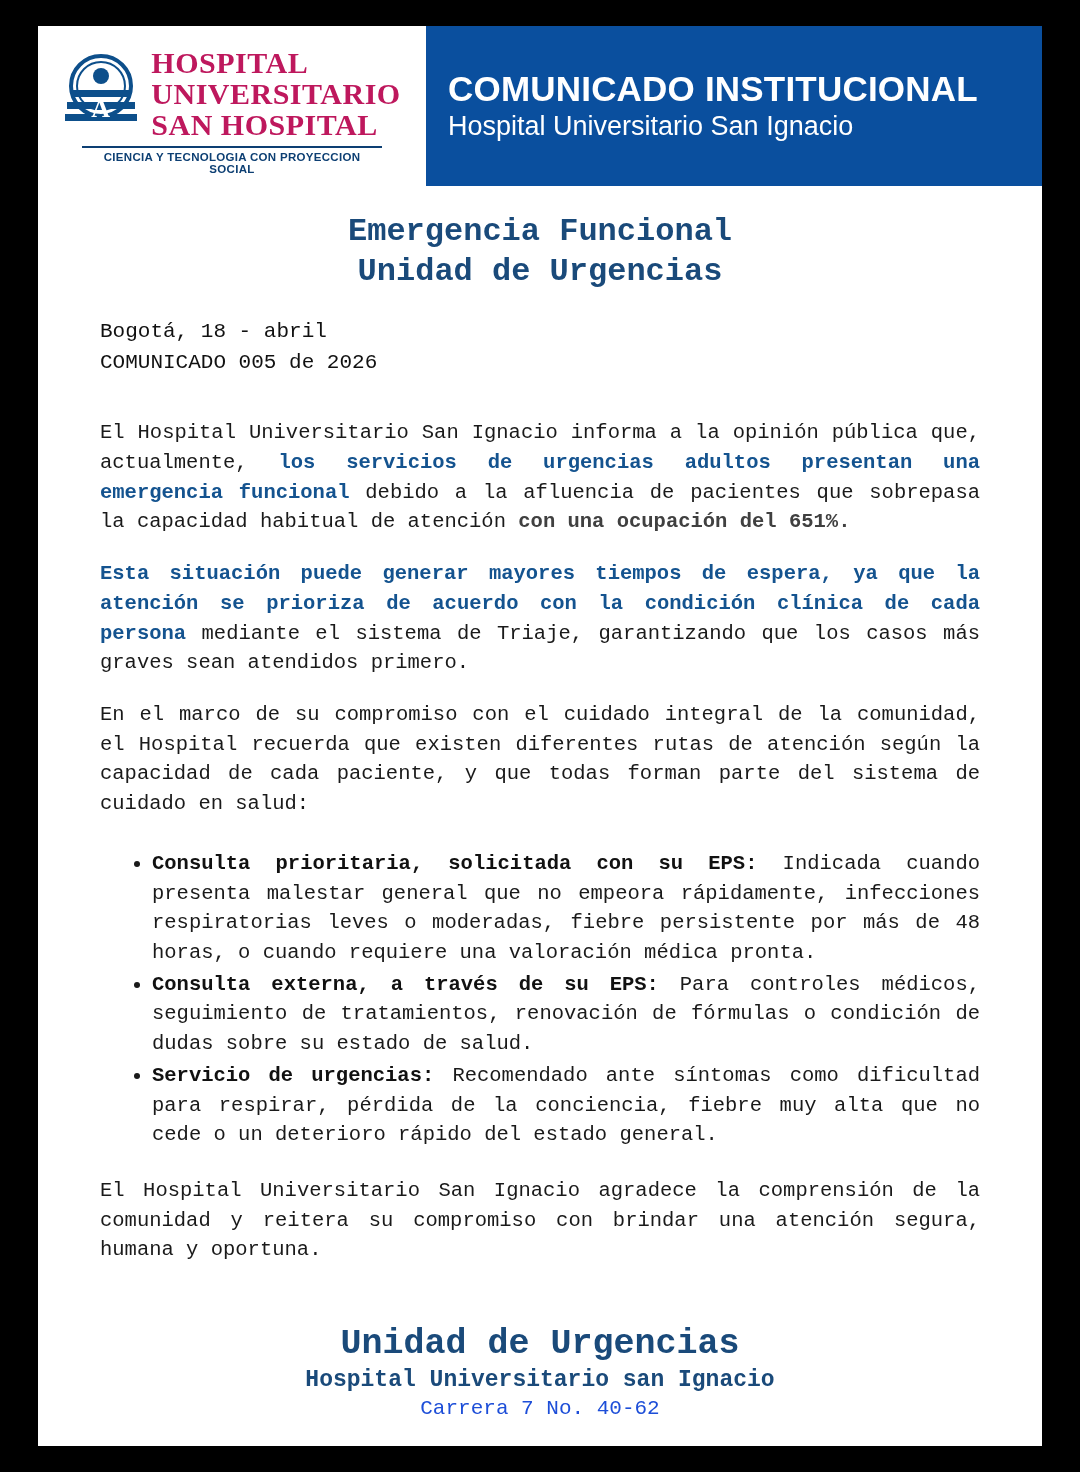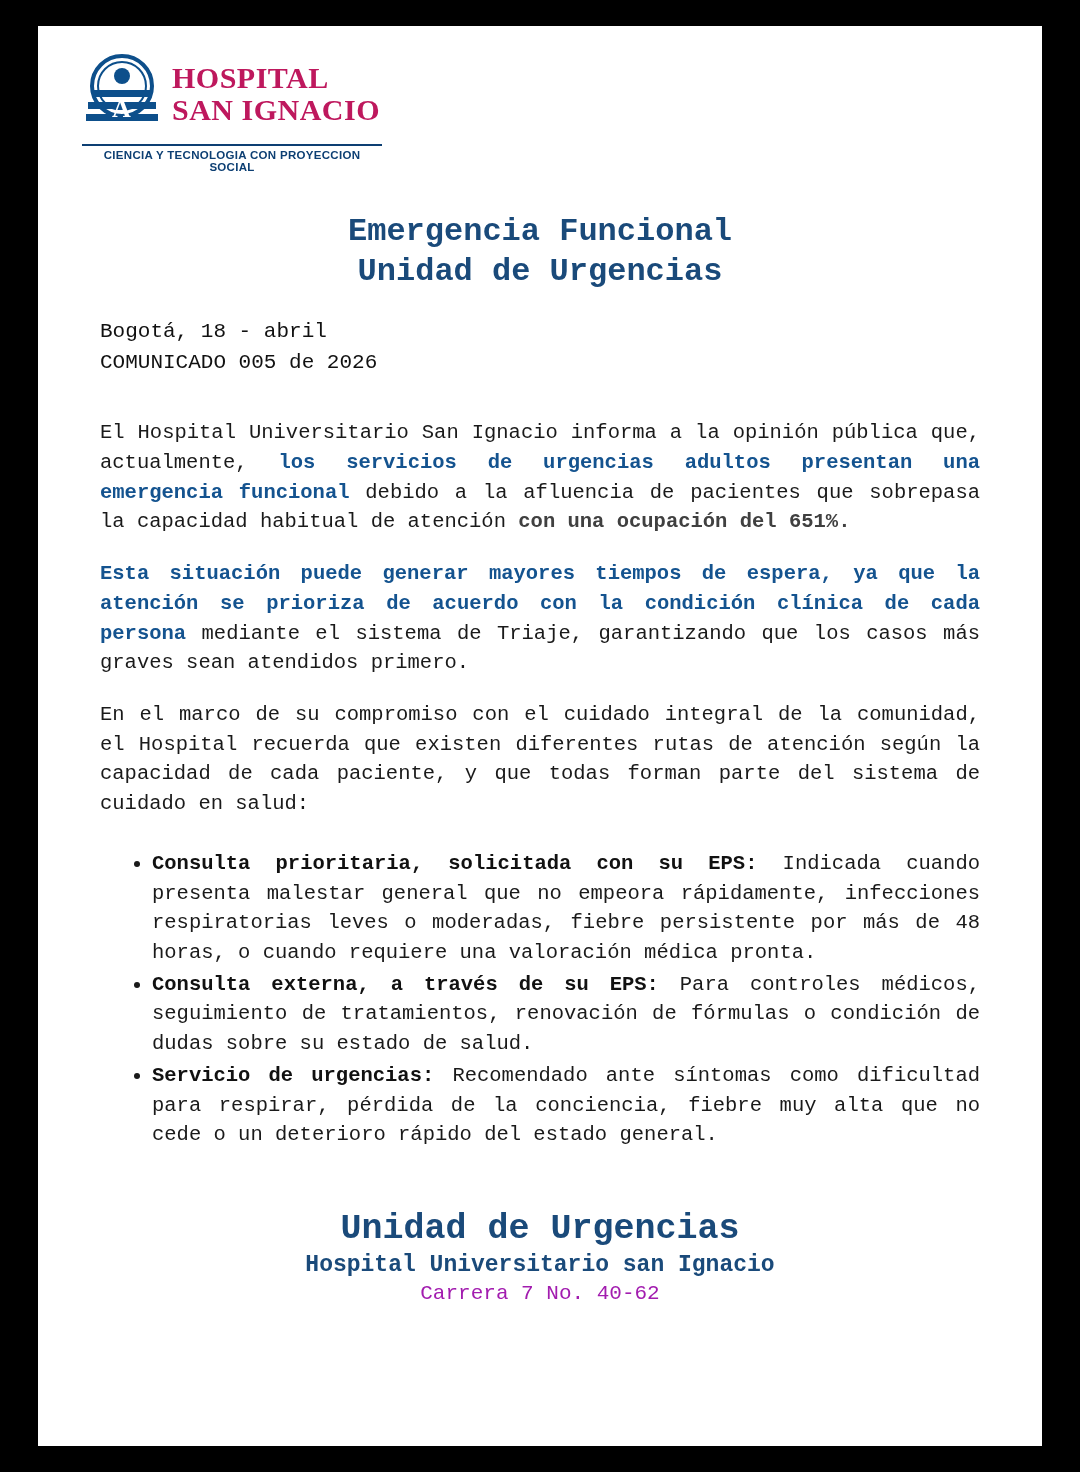--- a/index.html
+++ b/index.html
@@ -210,21 +210,21 @@
     font-weight: bold;
     line-height: 1.2;
   }
   .footer-sub {
     color: #1a4a7a;
     font-size: 23px;
     font-weight: bold;
     margin-top: 2px;
   }
   .footer-addr {
-    color: #a21caf;
+    color: #1d4ed8;
     font-size: 21px;
     margin-top: 4px;
   }
 </style>
 </head>
 <body>
 
 <div class="page">
 
   <div class="header">
@@ -236,27 +236,32 @@
             <div class="ring"></div>
             <div class="ring2"></div>
             <div class="figure"></div>
             <div class="bar b1"></div>
             <div class="bar b2"></div>
             <div class="bar b3"></div>
             <div class="letterA">A</div>
           </div>
           <div class="logo-text">
             <div class="l1">HOSPITAL</div>
-            <div class="l3">SAN IGNACIO</div>
+            <div class="l2">UNIVERSITARIO</div>
+            <div class="l3">SAN HOSPITAL</div>
           </div>
         </div>
         <div class="logo-tagline">CIENCIA Y  TECNOLOGIA CON PROYECCION SOCIAL</div>
       </div>
     </div>
 
+    <div class="header-banner">
+      <div class="banner-title">COMUNICADO  INSTITUCIONAL</div>
+      <div class="banner-sub">Hospital Universitario San Ignacio</div>
+    </div>
   </div>
 
   <div class="content">
 
     <div class="doc-title">
       <div>Emergencia Funcional</div>
       <div>Unidad de Urgencias</div>
     </div>
 
     <div class="meta">
@@ -269,20 +274,21 @@
     <p class="para"><span class="hl">Esta situación puede generar mayores tiempos de espera, ya que la atención se prioriza de acuerdo con la condición clínica de cada persona</span><span> mediante el sistema de Triaje, garantizando que los casos más graves sean atendidos primero.</span></p>
 
     <p class="para">En el marco de su compromiso con el cuidado integral de la comunidad, el Hospital recuerda que existen diferentes rutas de atención según la capacidad de cada paciente, y que todas forman parte del sistema de cuidado en salud:</p>
 
     <ul class="routes">
       <li><span class="lbl">Consulta prioritaria, solicitada con su EPS:</span><span> Indicada cuando presenta malestar general que no empeora rápidamente, infecciones respiratorias leves o moderadas, fiebre persistente por más de 48 horas, o cuando requiere una valoración médica pronta.</span></li>
       <li><span class="lbl">Consulta externa, a través de su EPS:</span><span> Para controles médicos, seguimiento de tratamientos, renovación de fórmulas o condición de dudas sobre su estado de salud.</span></li>
       <li><span class="lbl">Servicio de urgencias:</span><span> Recomendado ante síntomas como dificultad para respirar, pérdida de la conciencia, fiebre muy alta que no cede o un deterioro rápido del estado general.</span></li>
     </ul>
 
+    <p class="para closing">El Hospital Universitario San Ignacio agradece la comprensión de la comunidad y reitera su compromiso con brindar una atención segura, humana y oportuna.</p>
 
     <div class="footer">
       <div class="footer-title">Unidad de Urgencias</div>
       <div class="footer-sub">Hospital Universitario san Ignacio</div>
       <div class="footer-addr">Carrera 7 No. 40-62</div>
     </div>
 
   </div>
 </div>
 

